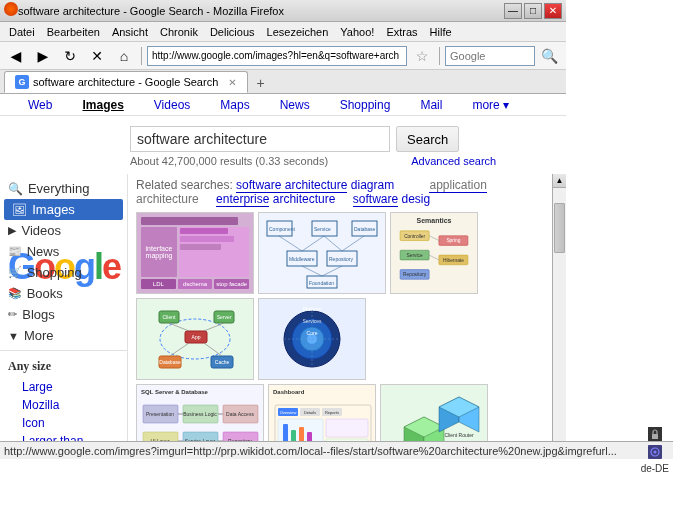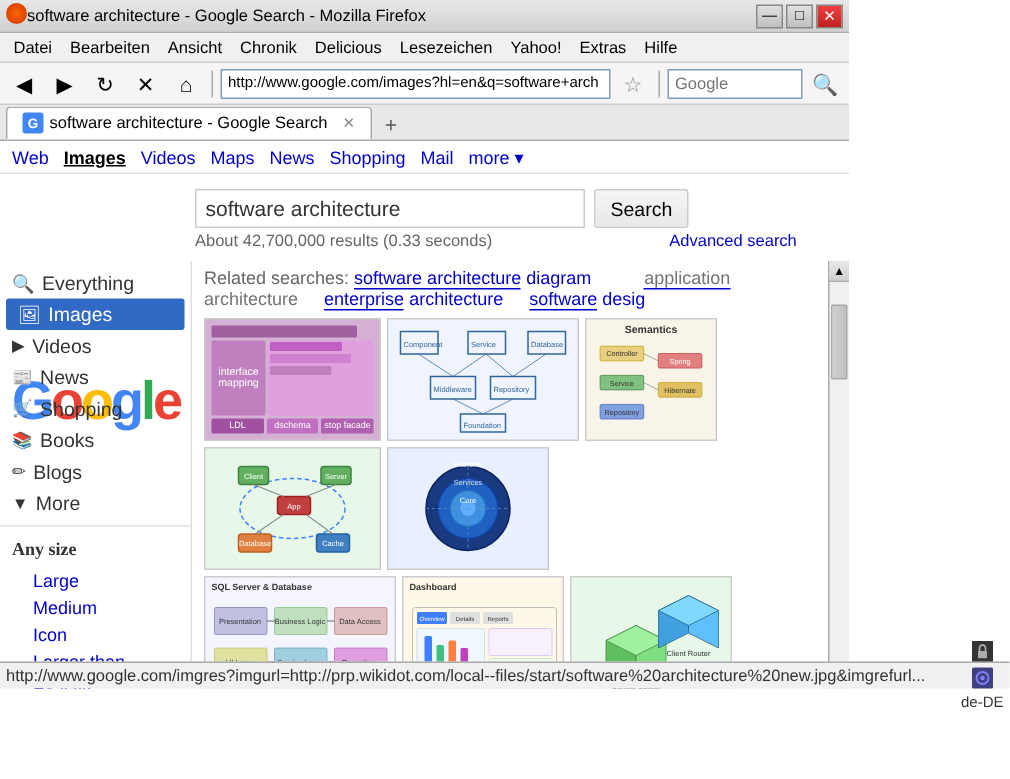--- a/index.html
+++ b/index.html
@@ -78,21 +78,21 @@
     #google-navbar {
       background: #fff;
       border-bottom: 1px solid #e0e0e0;
       padding: 2px 8px;
       display: flex;
       align-items: center;
       justify-content: space-between;
       height: 22px;
     }
     .google-nav-links { display: flex; gap: 10px; font-size: 12px; }
-    .gnav-link { color: #00c; text-decoration: none; cursor: pointer; }
+    .gnav-link { color: #00c; text-decoration: none; cursor: pointer; margin-left: 20px; }
     .gnav-link.active { color: #000; font-weight: bold; }
     .gnav-right { font-size: 12px; }
     .gnav-right a { color: #00c; text-decoration: none; cursor: pointer; margin-left: 10px; }
     #search-row { display: flex; align-items: center; gap: 8px; }
     #search-input { 
       width: 260px; 
       height: 26px; 
       border: 1px solid #ccc; 
       padding: 0 6px; 
       font-size: 15px;
@@ -275,21 +275,21 @@
       <span class="g-blue">G</span><span class="g-red">o</span><span class="g-yellow">o</span><span class="g-blue">g</span><span class="g-green">l</span><span class="g-red">e</span>
     </div>
 
     <div style="margin-left:130px; padding-top:4px;">
       <div id="search-row" style="display:flex; align-items:center; gap:6px;">
         <input type="text" id="search-input" style="width: 260px; height: 26px; border: 1px solid rgb(204, 204, 204); padding: 0px 6px; font-size: 14px; color: rgb(51, 51, 51);" value="software architecture">
         <button id="search-btn" style="height:26px; padding:0 10px; background:linear-gradient(to bottom,#f5f5f5,#e8e8e8); border:1px solid #ccc; font-size:13px; cursor:pointer; border-radius:2px;">Search</button>
       </div>
       <div style="font-size:11px; color:#666; margin-top:3px;">
         <span>About 42,700,000 results (0.33 seconds)</span>
-        <span style="margin-left:115px;">
+        <span style="margin-left:80px;">
           <a href="#" style="color:#00c; font-size:11px; text-decoration:none;">Advanced search</a>
         </span>
       </div>
     </div>
 
   </div>
 
   <div id="main" style="display:flex; height:285px; position:relative;">
 
     <div id="sidebar" style="width:128px; border-right:1px solid #e0e0e0; padding:4px 0; flex-shrink:0; overflow-y:auto;">
@@ -323,21 +323,21 @@
       </div>
       <div class="sidebar-item">
         <span class="sidebar-icon" style="font-size:11px;">▼</span>
         <span>More</span>
       </div>
 
       <div class="sidebar-divider"></div>
 
       <div class="sidebar-section">Any size</div>
       <div class="sidebar-sub">Large</div>
-      <div class="sidebar-sub">Medium</div>
+      <div class="sidebar-sub">Mozilla</div>
       <div class="sidebar-sub">Icon</div>
       <div class="sidebar-sub">Larger than...</div>
       <div class="sidebar-sub">Exactly...</div>
 
     </div>
 
     <div id="content" style="flex:1; overflow-y:scroll; overflow-x:hidden; padding:4px 8px;">
 
       <div class="related-searches" style="margin-bottom:6px; font-size:12px;">
         <span style="color:#666;">Related searches: </span>

